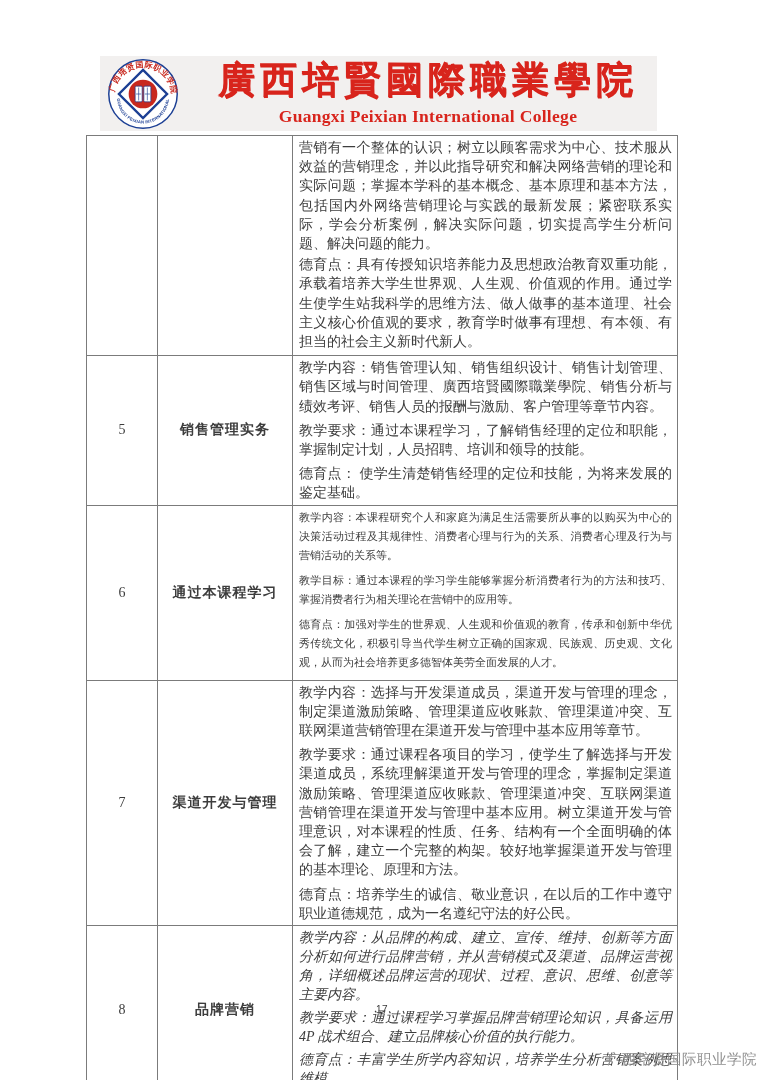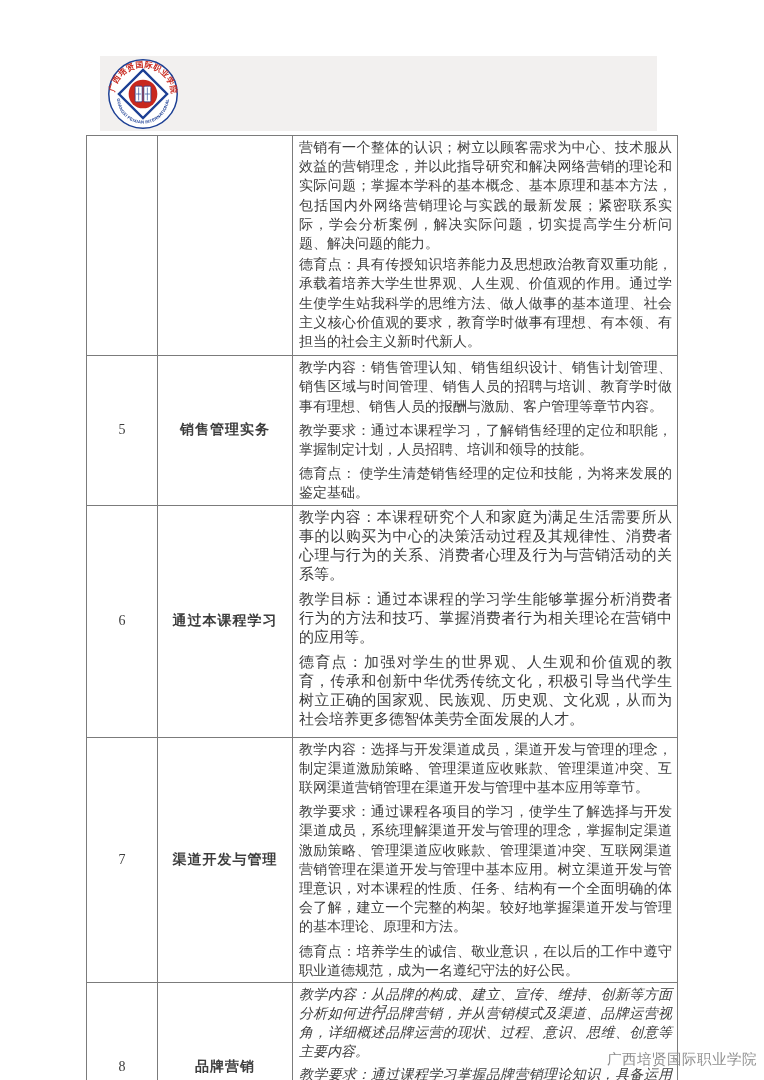--- a/index.html
+++ b/index.html
@@ -42,21 +42,21 @@
   td.c-name { width:135px; text-align:center; letter-spacing:1px;font-weight:bold; }
   td.c-desc { width:385px; padding:2px 5px 2px 6px; vertical-align:top;margin-top:21px; }
   td.c-desc p { text-align:justify; line-height:19.2px; margin-bottom:5px; }
   td.c-desc p:last-child { margin-bottom:0; }
   tr.rowA  td { height:195px; }
   tr.row5  td { height:147px; }
   tr.row6  td { height:166px; }
   tr.row7  td { height:222px; }
   tr.row8  td { height:120px; }
   tr.rowA td.c-desc p { margin-bottom:2px; }
-  tr.row6 td.c-desc { font-size:15px; }
+  tr.row6 td.c-desc { font-size:11px; }
   tr.row6 td.c-desc p { line-height:19px; margin-bottom:6px; }
   tr.row8 td.c-desc p { margin-bottom:4px; line-height:19px;font-style:italic; }
 
   
   .page-number {
     position:absolute; left:0; top:1004px; width:764px; text-align:center;
     font-size:10px; color:#3a3a3a; letter-spacing:0.5px;
     font-family:"Liberation Sans","DejaVu Sans",sans-serif;
   }
   .watermark {
@@ -89,37 +89,41 @@
         <g>
           <rect x="31.5" y="31.5" width="7.6" height="17" rx="1.2" fill="#ffffff" stroke="#1c3f94" stroke-width="0.8"></rect>
           <rect x="40.9" y="31.5" width="7.6" height="17" rx="1.2" fill="#ffffff" stroke="#1c3f94" stroke-width="0.8"></rect>
           <line x1="35.3" y1="33" x2="35.3" y2="47" stroke="#1c3f94" stroke-width="0.7"></line>
           <line x1="44.7" y1="33" x2="44.7" y2="47" stroke="#1c3f94" stroke-width="0.7"></line>
           <line x1="32.5" y1="40" x2="38" y2="40" stroke="#1c3f94" stroke-width="0.7"></line>
           <line x1="42" y1="40" x2="47.5" y2="40" stroke="#1c3f94" stroke-width="0.7"></line>
         </g>
       </svg>
     </div>
+    <div class="titles">
+      <div class="title-zh">廣西培賢國際職業學院</div>
+      <div class="title-en">Guangxi Peixian International College</div>
+    </div>
   </div>
 
   <table class="course-table">
     <tbody>
       <tr class="rowA">
         <td class="c-num"></td>
         <td class="c-name"></td>
         <td class="c-desc">
           <p>营销有一个整体的认识；树立以顾客需求为中心、技术服从效益的营销理念，并以此指导研究和解决网络营销的理论和实际问题；掌握本学科的基本概念、基本原理和基本方法，包括国内外网络营销理论与实践的最新发展；紧密联系实际，学会分析案例，解决实际问题，切实提高学生分析问题、解决问题的能力。</p>
           <p>德育点：具有传授知识培养能力及思想政治教育双重功能，承载着培养大学生世界观、人生观、价值观的作用。通过学生使学生站我科学的思维方法、做人做事的基本道理、社会主义核心价值观的要求，教育学时做事有理想、有本领、有担当的社会主义新时代新人。</p>
         </td>
       </tr>
       <tr class="row5">
         <td class="c-num">5</td>
         <td class="c-name">销售管理实务</td>
         <td class="c-desc">
-          <p>教学内容：销售管理认知、销售组织设计、销售计划管理、销售区域与时间管理、销售人员的招聘与培训、教育学时做事有理想、销售人员的报酬与激励、客户管理等章节内容。</p>
+          <p>教学内容：销售管理认知、销售组织设计、销售计划管理、销售区域与时间管理、廣西培賢國際職業學院、销售分析与绩效考评、销售人员的报酬与激励、客户管理等章节内容。</p>
           <p>教学要求：通过本课程学习，了解销售经理的定位和职能，掌握制定计划，人员招聘、培训和领导的技能。</p>
           <p>德育点： 使学生清楚销售经理的定位和技能，为将来发展的鉴定基础。</p>
         </td>
       </tr>
       <tr class="row6">
         <td class="c-num">6</td>
         <td class="c-name">通过本课程学习</td>
         <td class="c-desc">
           <p>教学内容：本课程研究个人和家庭为满足生活需要所从事的以购买为中心的决策活动过程及其规律性、消费者心理与行为的关系、消费者心理及行为与营销活动的关系等。</p>
           <p>教学目标：通过本课程的学习学生能够掌握分析消费者行为的方法和技巧、掌握消费者行为相关理论在营销中的应用等。</p>

